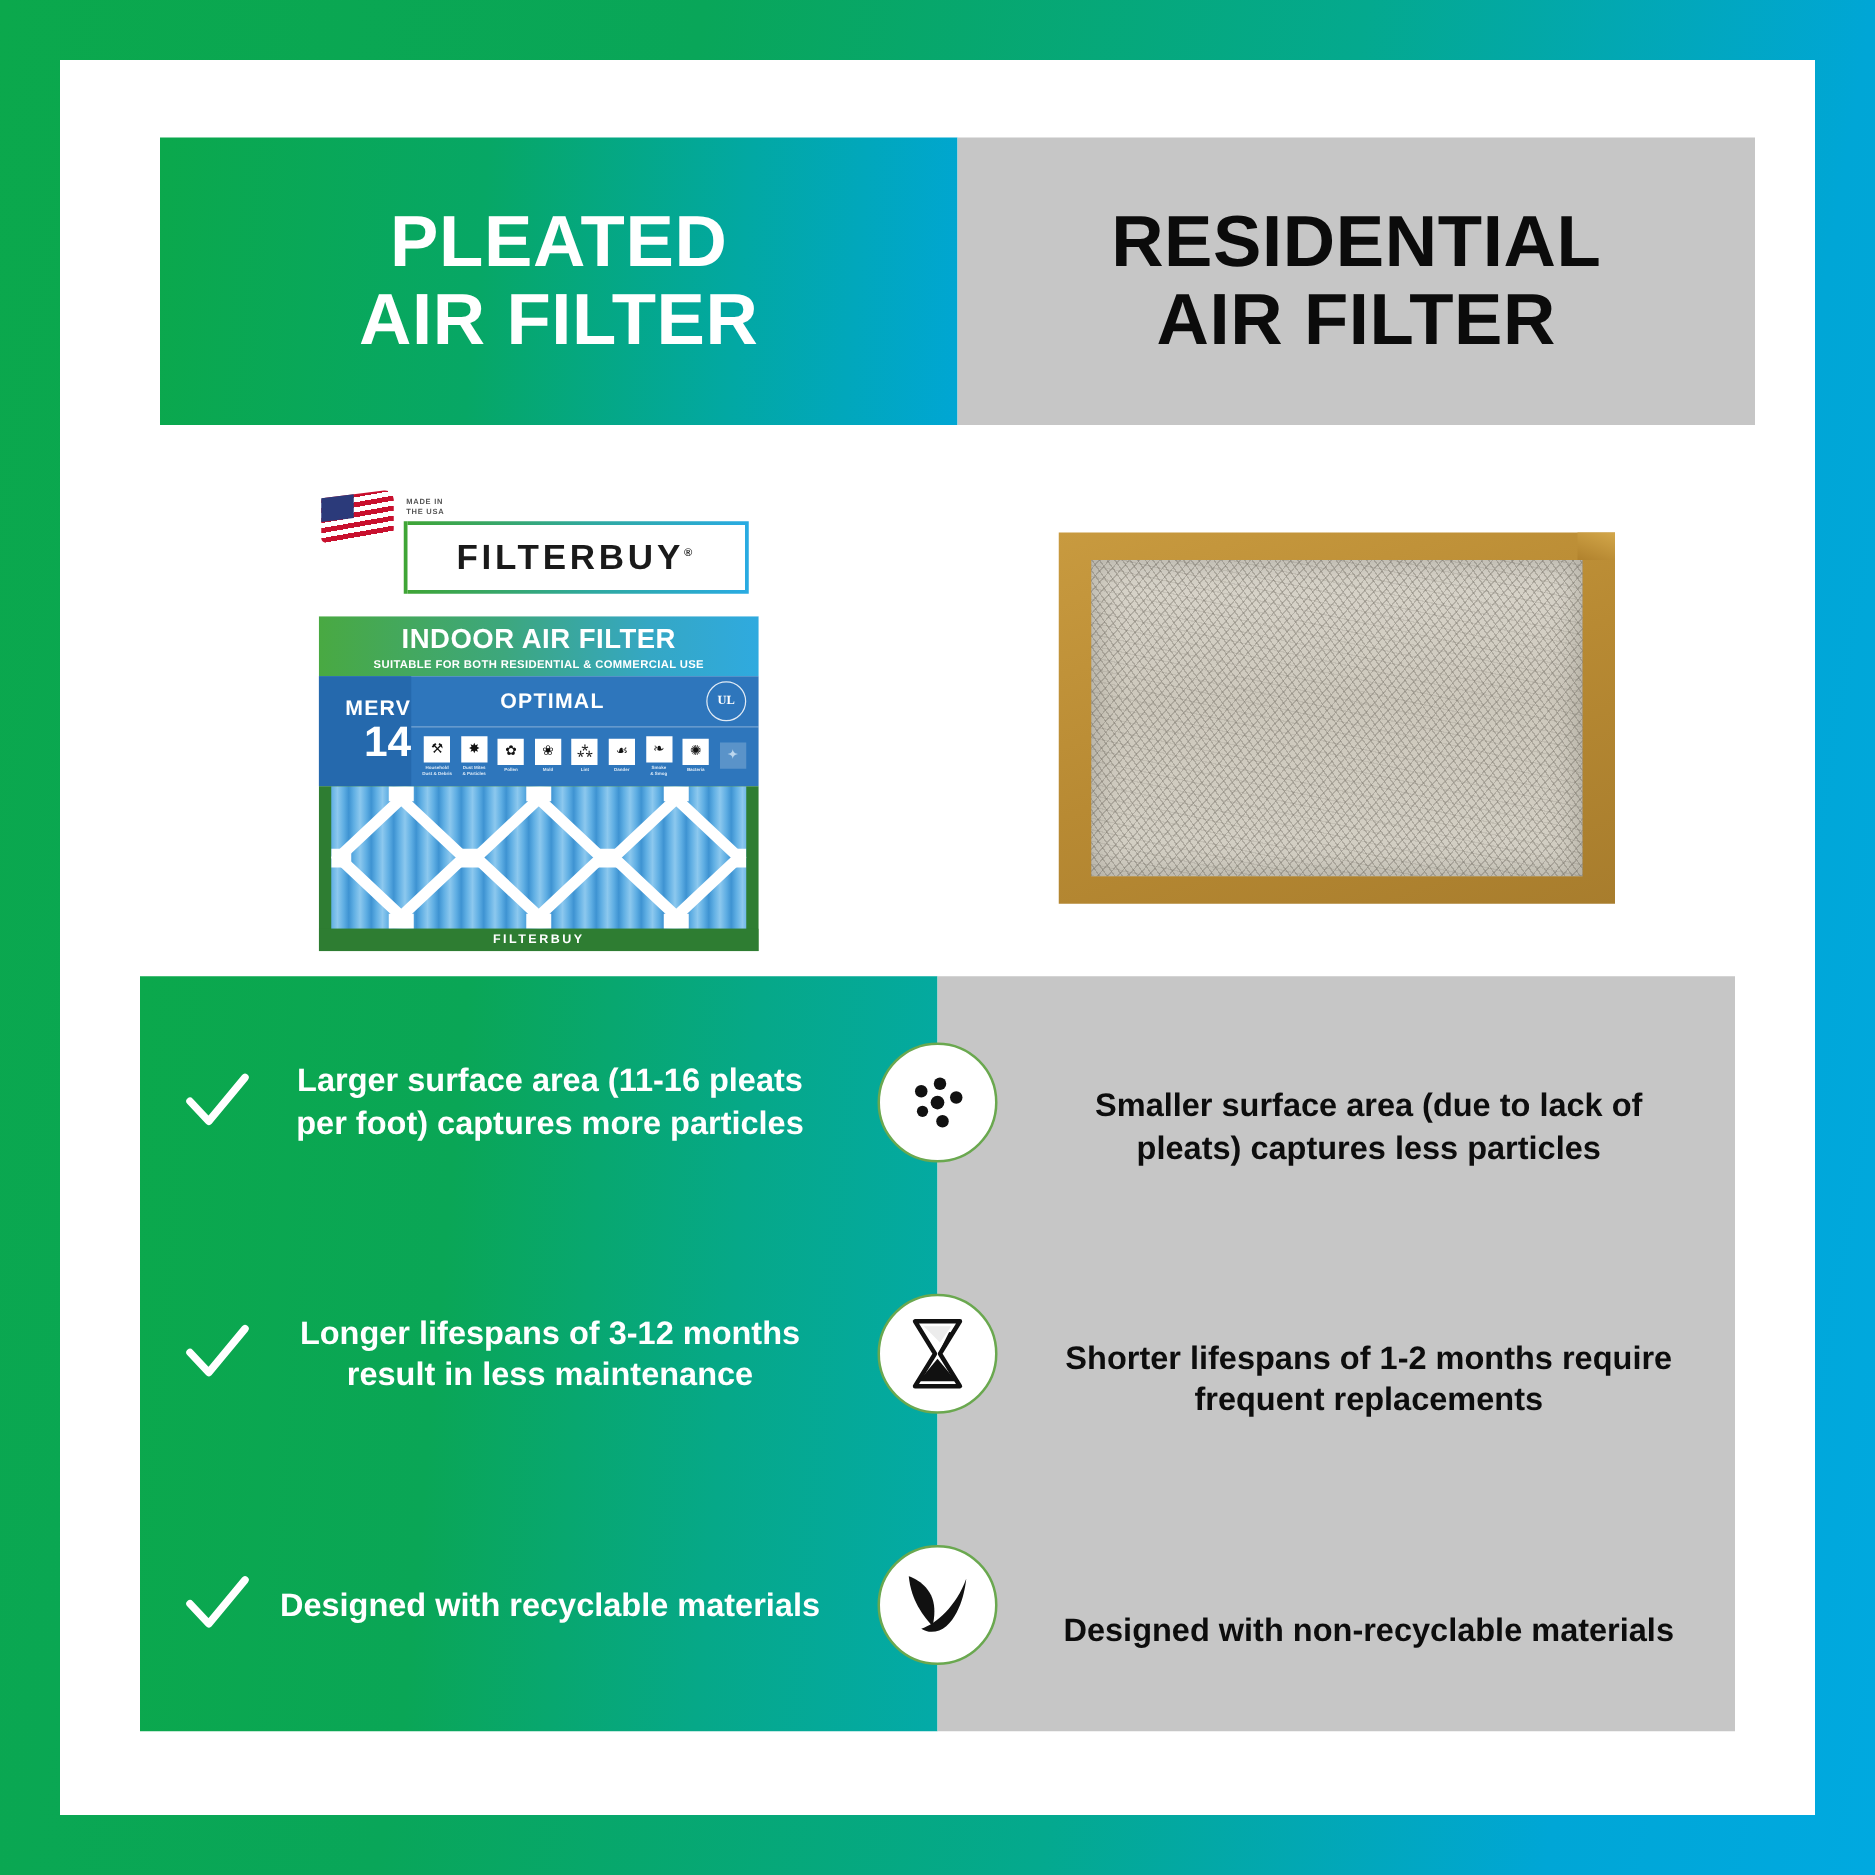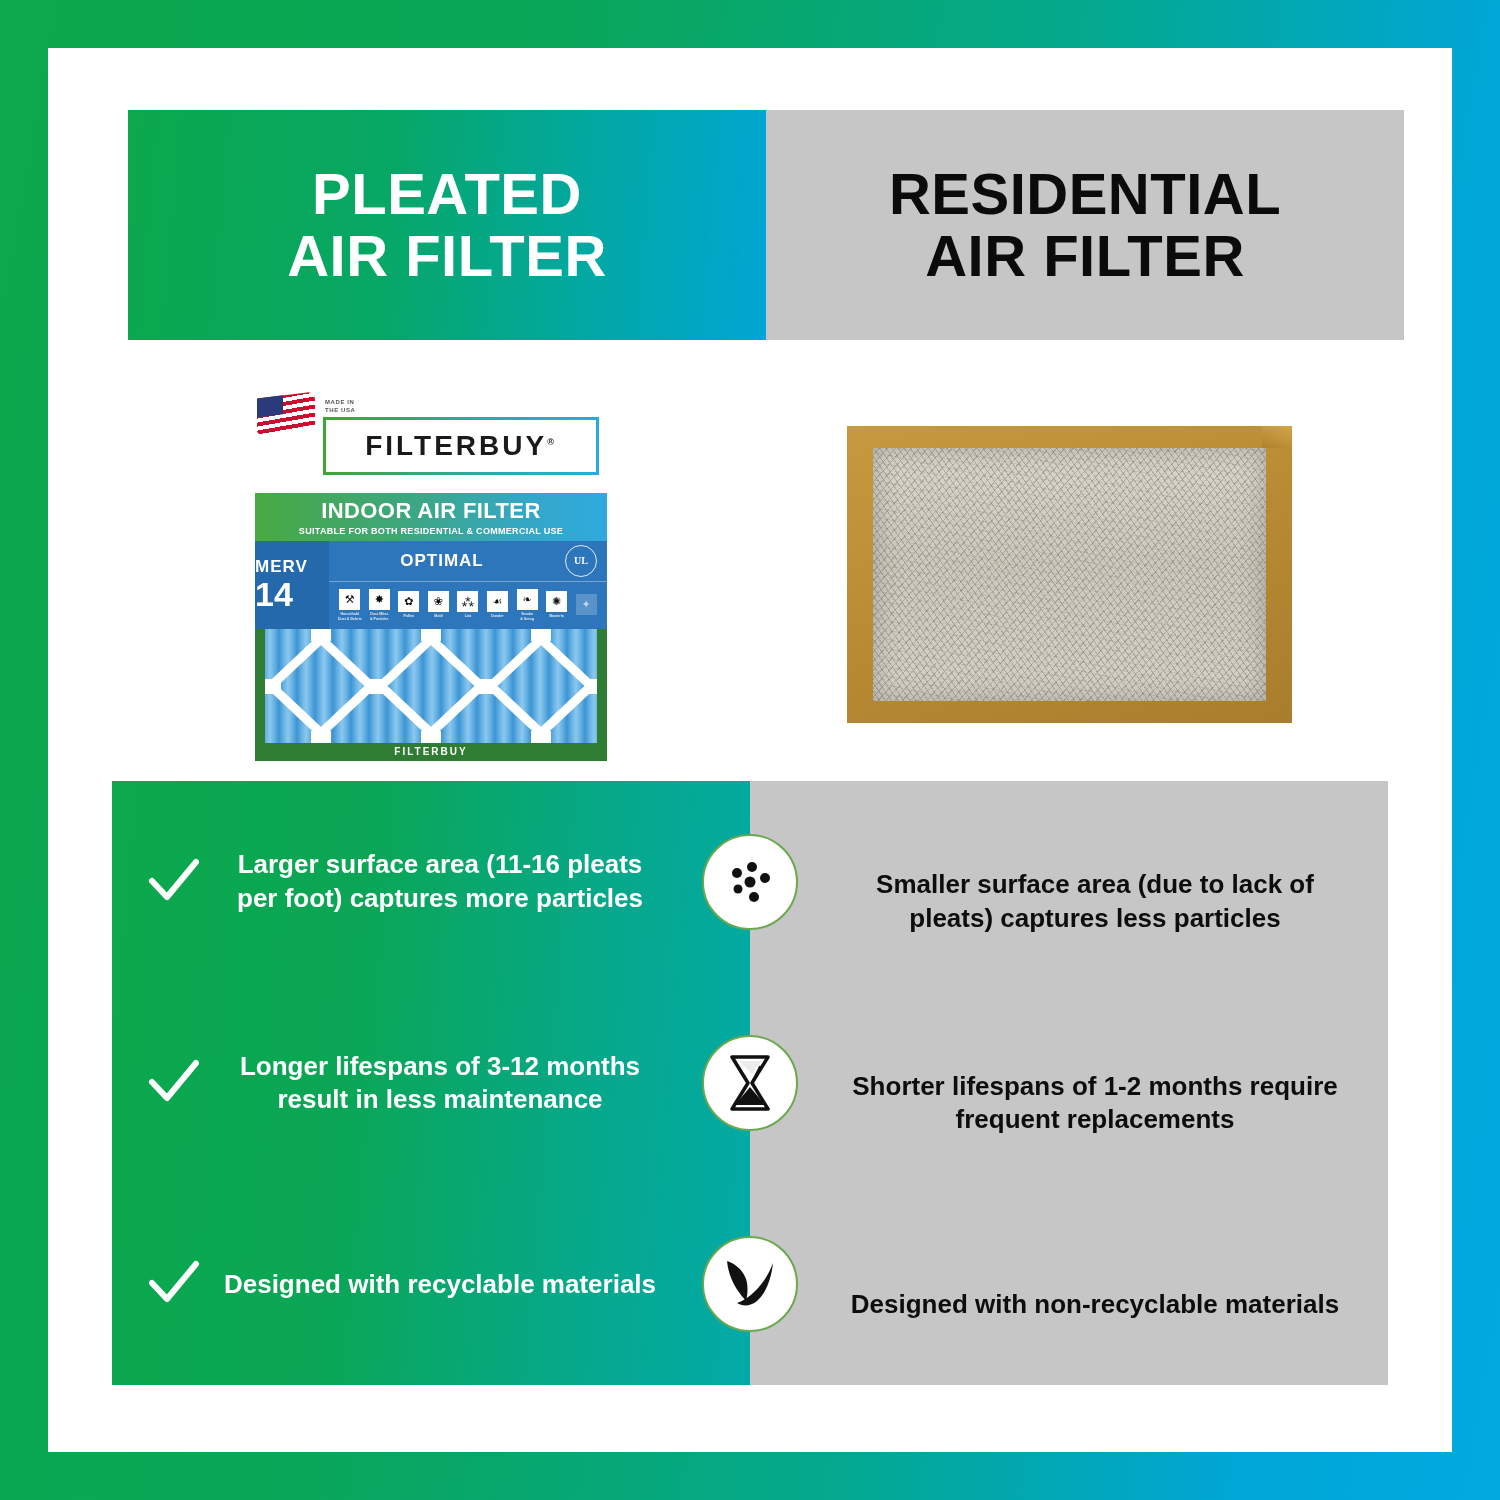--- a/index.html
+++ b/index.html
@@ -177,21 +177,21 @@
     height: 88px;
     background: #2E76BC;
     display: flex;
   }
   .fb-merv {
     width: 74px;
     background: #2569AD;
     color: #ffffff;
     display: flex;
     flex-direction: column;
-    align-items: flex-start;
+    align-items: flex-end;
     justify-content: center;
     line-height: 1;
   }
   .fb-merv-lbl { font-size: 17px; font-weight: 800; letter-spacing: 1px; }
   .fb-merv-num { font-size: 34px; font-weight: 800; margin-top: 2px; }
 
   .fb-blue-right { flex: 1; display: flex; flex-direction: column; }
   .fb-opt-row {
     height: 40px;
     display: flex;

